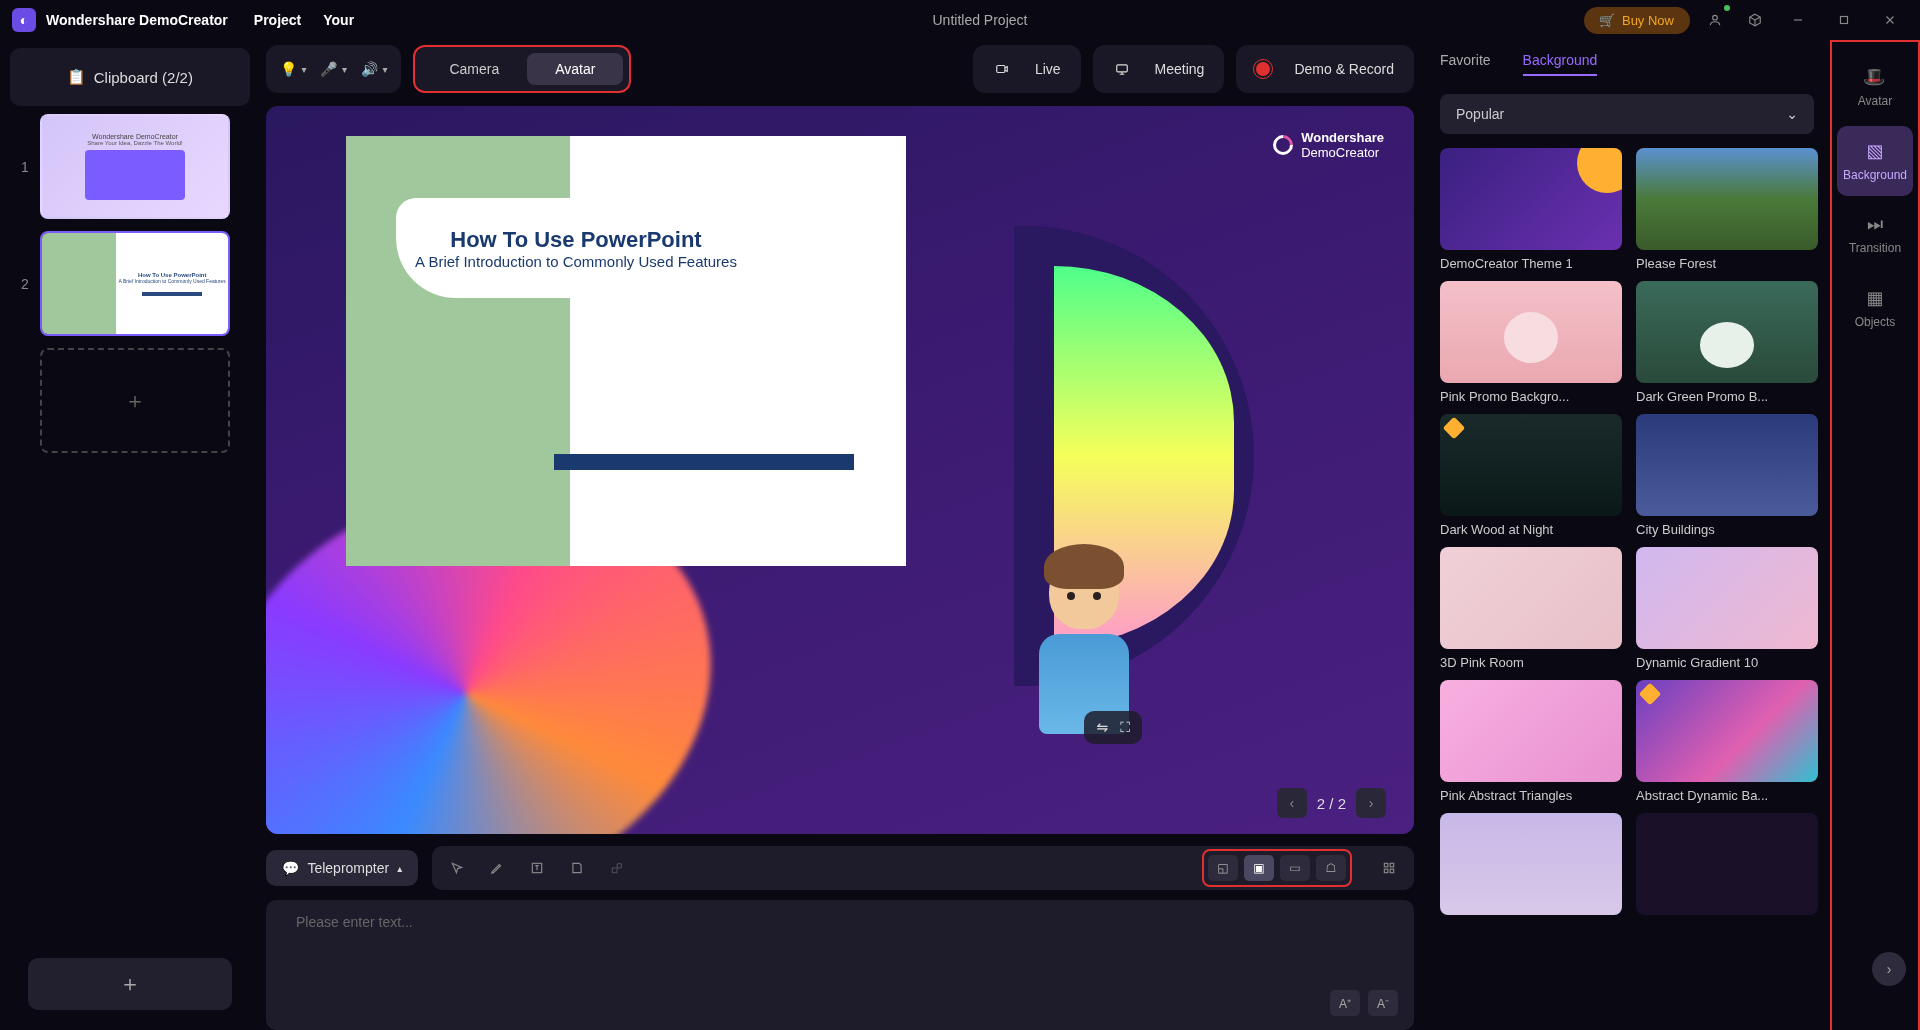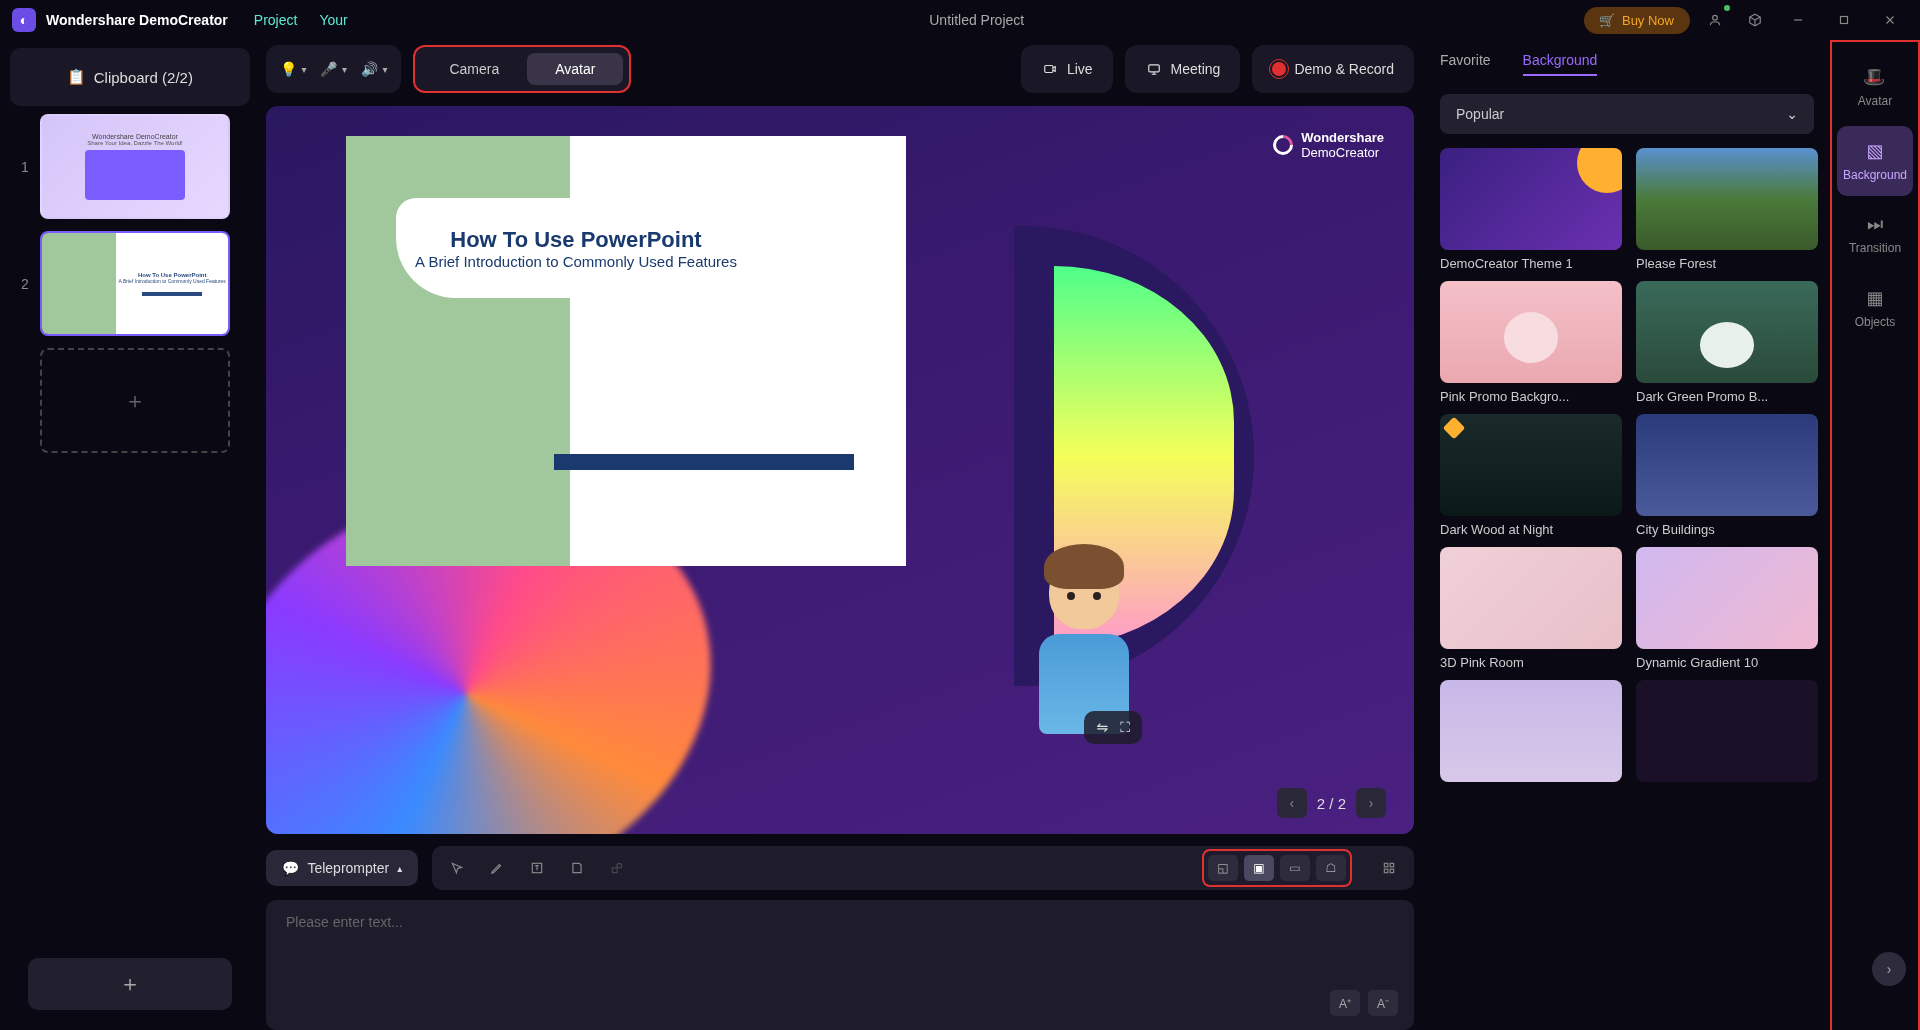--- a/index.html
+++ b/index.html
@@ -2,21 +2,21 @@
 <html><head>
 <meta charset="utf-8">
 <style>
 * { margin:0; padding:0; box-sizing:border-box; font-family:-apple-system,"Segoe UI",Arial,sans-serif; }
 body { background:#0a0812; color:#c4c0d0; width:1920px; height:1030px; overflow:hidden; font-size:14px; }
 
 
 .titlebar { height:40px; display:flex; align-items:center; padding:0 12px; }
 .titlebar .logo { width:24px; height:24px; background:#6b4de6; border-radius:6px; margin-right:10px; display:flex; align-items:center; justify-content:center; color:#fff; font-weight:bold; }
 .titlebar .brand { color:#fff; font-weight:600; margin-right:26px; }
-.titlebar .menu-item { color:#5eead4; margin-right:22px; cursor:pointer; }
+.titlebar .menu-item { color:#ffffff; margin-right:22px; cursor:pointer;font-weight:bold; }
 .titlebar .title-center { flex:1; text-align:center; color:#aaa; }
 .titlebar .right { display:flex; align-items:center; gap:10px; }
 .buy-btn { background:#5a3510; color:#f5a623; padding:6px 16px; border-radius:16px; display:flex; align-items:center; gap:6px; cursor:pointer; font-size:13px; }
 .icon-btn { width:30px; height:30px; display:flex; align-items:center; justify-content:center; border-radius:6px; cursor:pointer; color:#888; }
 .win-btn { width:36px; height:32px; display:flex; align-items:center; justify-content:center; cursor:pointer; color:#888; }
 
 
 .app { display:flex; height:990px; }
 .left-panel { width:260px; padding:8px 10px; display:flex; flex-direction:column; }
 .clipboard-hdr { height:58px; display:flex; align-items:center; justify-content:center; gap:8px; background:#1a1826; border-radius:10px; margin-bottom:8px; color:#ddd; font-size:15px; }
@@ -39,21 +39,21 @@
 .bottom-add { height:52px; margin:0 18px 12px; background:#22202e; border-radius:10px; display:flex; align-items:center; justify-content:center; color:#aaa; font-size:22px; cursor:pointer; }
 
 .center { flex:1; display:flex; flex-direction:column; padding:0 6px; }
 .toolbar-row { height:58px; display:flex; align-items:center; gap:12px; margin-bottom:8px; }
 .tool-group { background:#1a1826; border-radius:12px; height:48px; display:flex; align-items:center; padding:0 14px; gap:14px; }
 .tool-icon { color:#aaa; cursor:pointer; display:flex; align-items:center; gap:4px; }
 .mode-group { display:flex; background:#1a1826; border-radius:12px; padding:6px; border:2px solid #e03030; }
 .mode-btn { padding:8px 28px; border-radius:8px; cursor:pointer; color:#ccc; }
 .mode-btn.active { background:#3a3448; color:#fff; }
 .spacer { flex:1; }
-.action-btn { background:#1a1826; border-radius:12px; height:48px; padding:0 20px; display:flex; align-items:center; gap:8px; cursor:pointer; color:#ddd; }
+.action-btn { background:#1a1826; border-radius:12px; height:48px; padding:0 20px; display:flex; align-items:center; gap:24px; cursor:pointer; color:#ddd; }
 .rec-dot { width:14px; height:14px; background:#e03030; border-radius:50%; position:relative; }
 .rec-dot::after { content:''; position:absolute; inset:-3px; border:1px solid #e03030; border-radius:50%; }
 
 .canvas { flex:1; background:#1a1826; border-radius:12px; position:relative; overflow:hidden; }
 .stage { position:absolute; inset:0; background:linear-gradient(160deg,#2a1860 0%,#3a1a70 40%,#4a2080 100%); }
 .swirl { position:absolute; left:-50px; bottom:-60px; width:500px; height:400px; background:
   conic-gradient(from 45deg,#ff4a8a,#ff8a3a,#3a8aff,#8a3aff,#ff4a8a); border-radius:50%; filter:blur(3px); transform:rotate(-20deg); }
 .blob-outer { position:absolute; right:160px; top:120px; width:240px; height:460px; background:#2a1860; border-radius:0 300px 300px 0 / 0 300px 300px 0; }
 .blob-inner { position:absolute; right:180px; top:160px; width:180px; height:380px; background:linear-gradient(180deg,#4fff8a,#f5ff5a,#ff9aca); border-radius:0 300px 300px 0 / 0 260px 260px 0; }
 .ppt-card { position:absolute; left:80px; top:30px; width:560px; height:430px; display:flex; }
@@ -76,21 +76,21 @@
 .pager-btn { width:30px; height:30px; background:#2a2838; border-radius:6px; display:flex; align-items:center; justify-content:center; cursor:pointer; color:#888; }
 .pager-txt { color:#ddd; font-size:15px; }
 
 .tele-row { height:48px; display:flex; align-items:center; gap:14px; margin-top:10px; }
 .tele-label { background:#2a2838; border-radius:10px; padding:10px 16px; display:flex; align-items:center; gap:8px; color:#ddd; }
 .tele-tools { flex:1; background:#1e1c2a; border-radius:10px; height:44px; display:flex; align-items:center; padding:0 14px; gap:18px; }
 .tele-icon { color:#888; cursor:pointer; width:22px; height:22px; display:flex; align-items:center; justify-content:center; }
 .layout-group { display:flex; gap:6px; padding:4px; border:2px solid #e03030; border-radius:8px; }
 .layout-btn { width:30px; height:26px; background:#2e2c3c; border-radius:5px; display:flex; align-items:center; justify-content:center; cursor:pointer; color:#aaa; font-size:12px; }
 .layout-btn.active { background:#4a4860; color:#fff; }
-.tele-text { background:#1e1c2a; border-radius:10px; margin-top:8px; padding:14px 20px; height:130px; color:#666; position:relative; }
+.tele-text { background:#1e1c2a; border-radius:10px; margin-top:8px; padding:14px 30px; height:130px; color:#666; position:relative; }
 .font-ctrl { position:absolute; right:16px; bottom:14px; display:flex; gap:8px; }
 .font-btn { width:30px; height:26px; background:#2e2c3c; border-radius:5px; display:flex; align-items:center; justify-content:center; cursor:pointer; color:#aaa; font-size:12px; }
 
 .right-panel { width:410px; padding:0 8px 0 12px; display:flex; flex-direction:column; }
 .rp-tabs { display:flex; gap:32px; padding:12px 8px; }
 .rp-tab { color:#aaa; cursor:pointer; padding-bottom:6px; }
 .rp-tab.active { color:#9a6aff; border-bottom:2px solid #9a6aff; }
 .rp-filter { background:#232130; border-radius:8px; padding:12px 16px; margin:6px 8px 14px; display:flex; justify-content:space-between; align-items:center; color:#ccc; cursor:pointer; }
 .bg-grid { flex:1; overflow:auto; padding:0 8px; }
 .bg-row { display:flex; gap:14px; margin-bottom:10px; }
@@ -381,20 +381,32 @@
             <div class="bg-thumb bt-room"></div>
             <div class="bg-label">3D Pink Room</div>
           </div>
           <div class="bg-item">
             <div class="bg-thumb bt-grad10"></div>
             <div class="bg-label">Dynamic Gradient 10</div>
           </div>
         </div>
         <div class="bg-row">
           <div class="bg-item">
+            <div class="bg-thumb bt-pinktri"></div>
+            <div class="bg-label">Pink Abstract Triangles</div>
+          </div>
+          <div class="bg-item">
+            <div class="bg-thumb bt-absdyn">
+              <div class="badge-diamond"></div>
+            </div>
+            <div class="bg-label">Abstract Dynamic Ba...</div>
+          </div>
+        </div>
+        <div class="bg-row">
+          <div class="bg-item">
             <div class="bg-thumb bt-part1"></div>
             <div class="bg-label"></div>
           </div>
           <div class="bg-item">
             <div class="bg-thumb bt-part2"></div>
             <div class="bg-label"></div>
           </div>
         </div>
       </div>
   </div>

